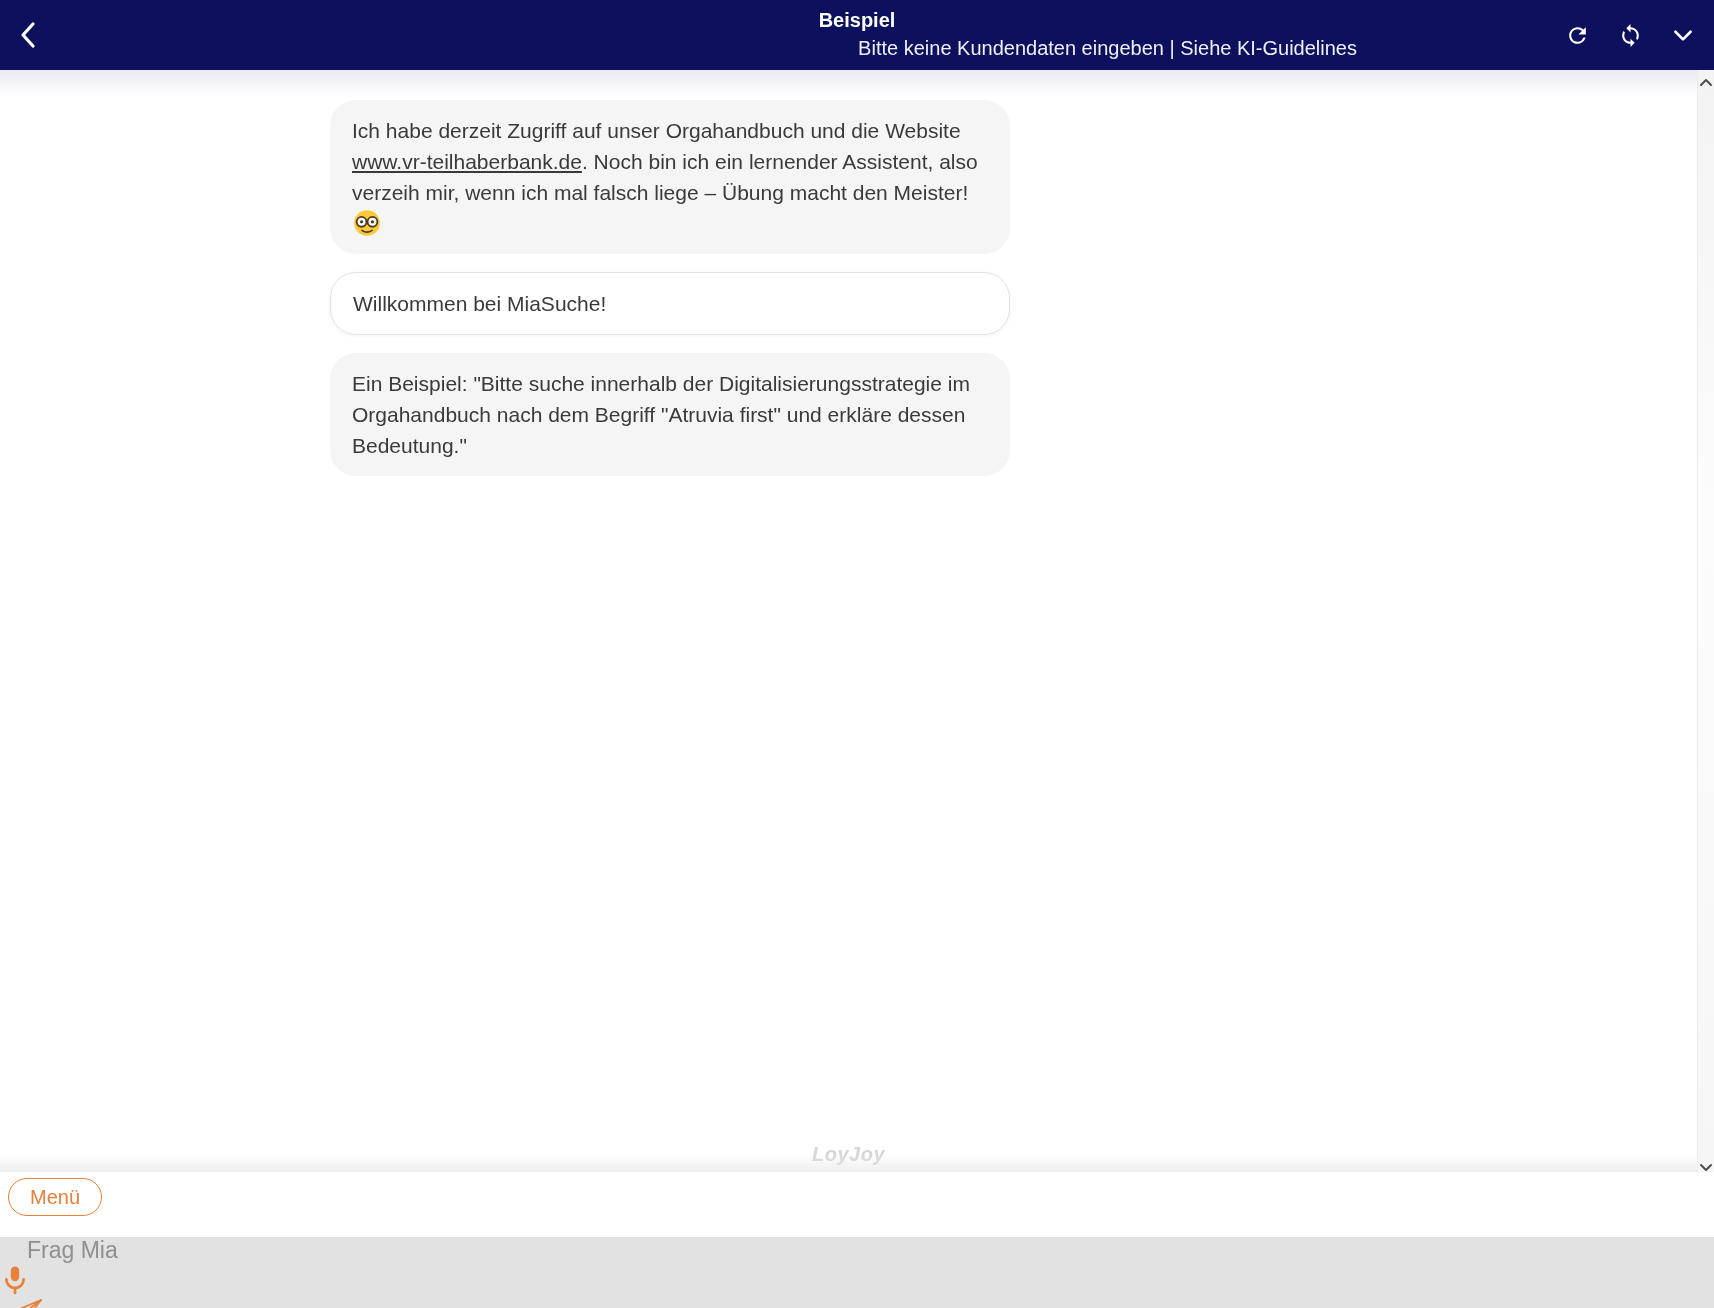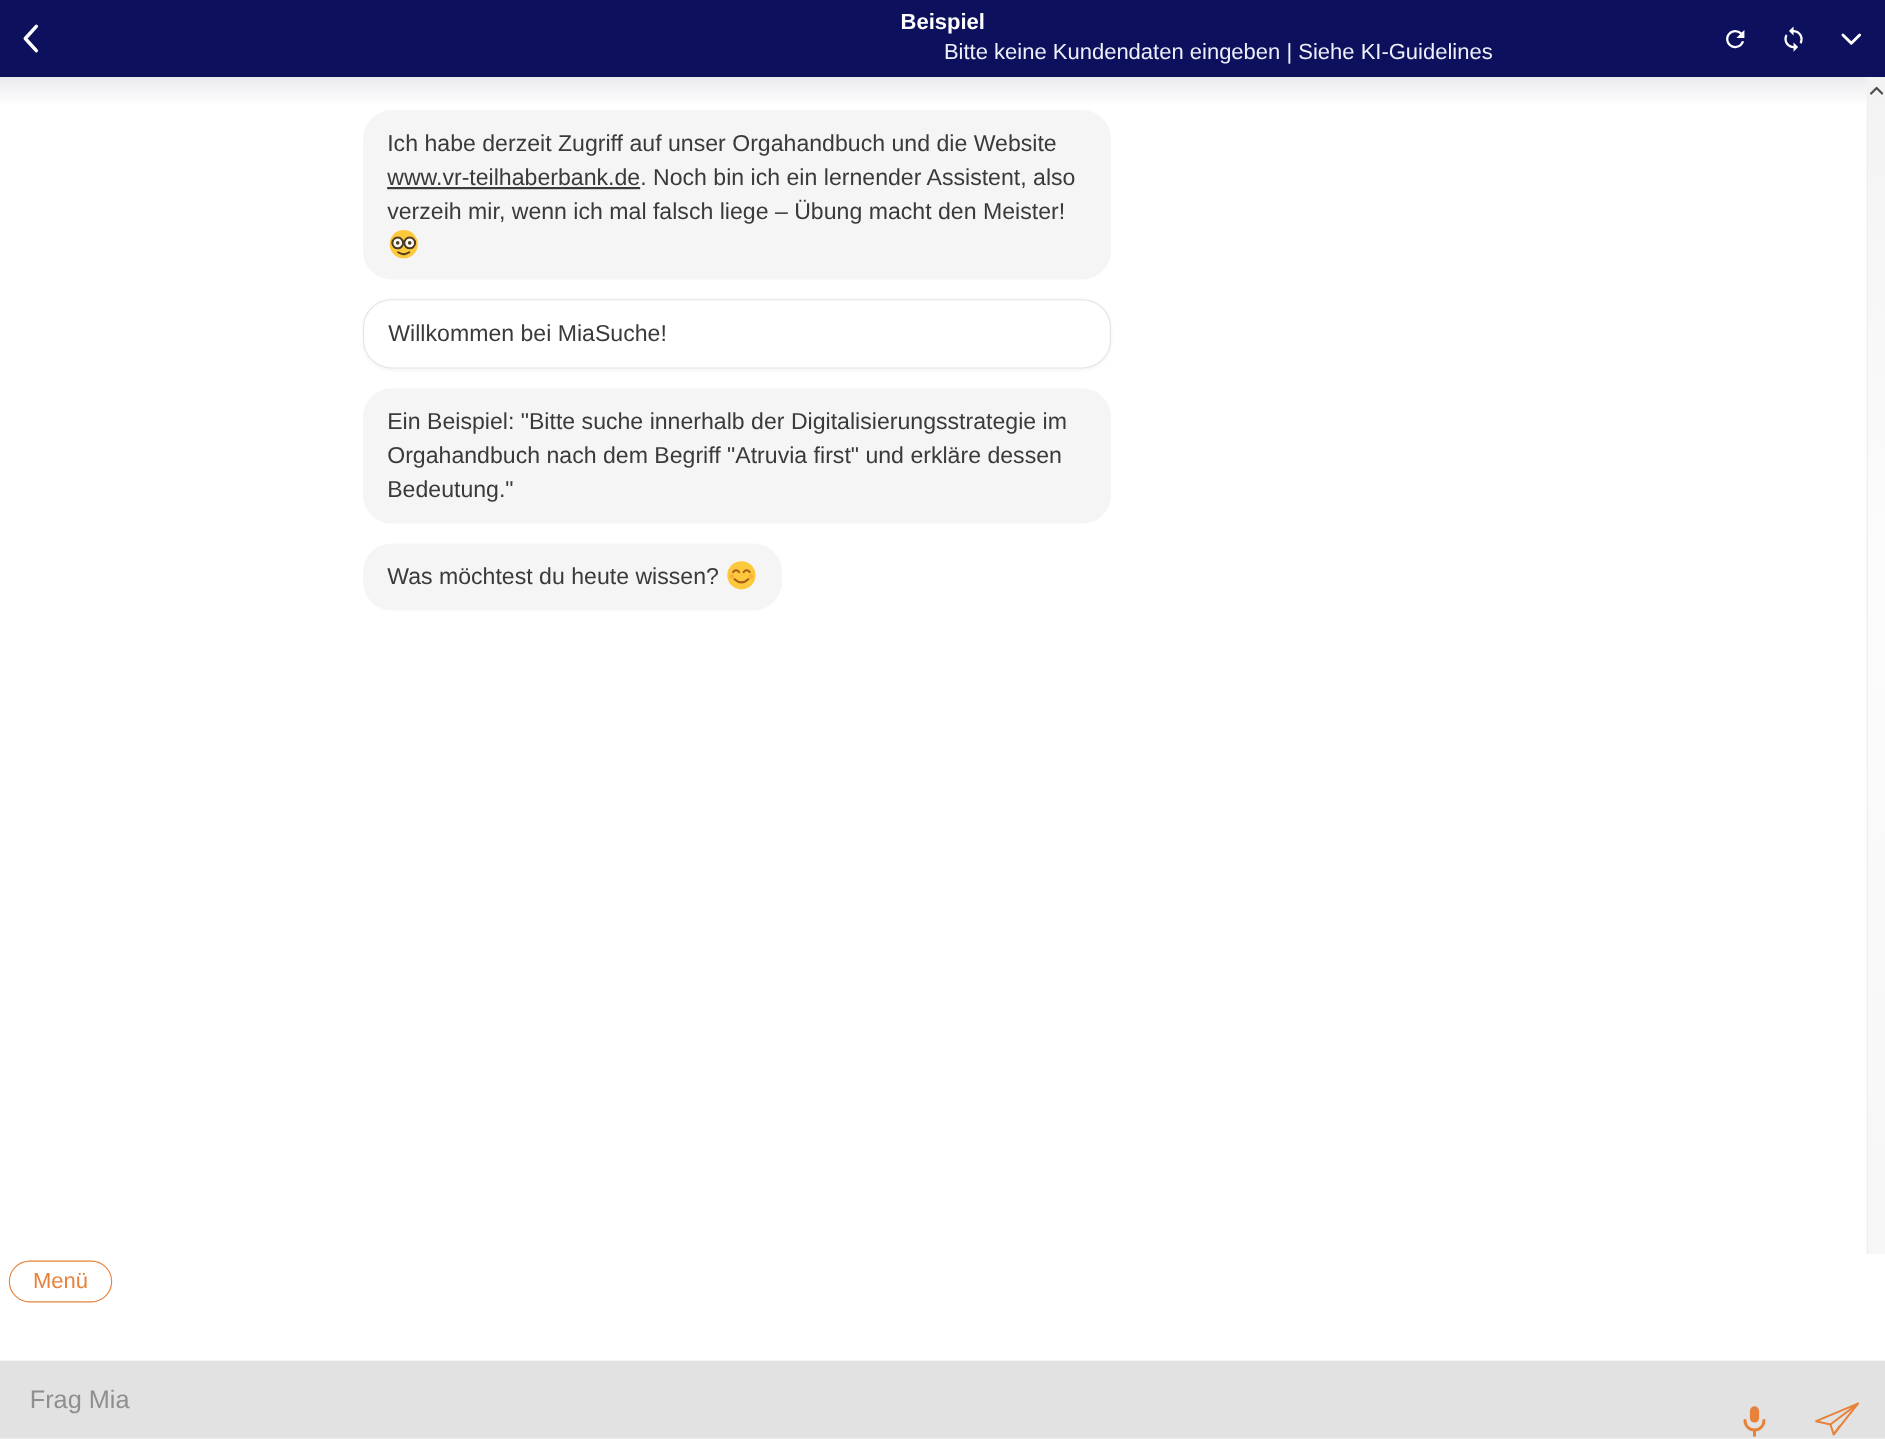--- a/index.html
+++ b/index.html
@@ -32,28 +32,28 @@
   .watermark { position:absolute; bottom:14px; left:0; right:0; text-align:center;
     color:#d6d6d6; font-size:20px; font-weight:700; font-style:italic; letter-spacing:.5px; }
 
   
   .scrollbar { position:absolute; top:70px; right:0; width:17px; height:1110px;
     background:linear-gradient(180deg,#f3f3f3,#fcfcfc 40%,#f6f6f6); border-left:1px solid #ececec; cursor:pointer; }
   .scroll-up { position:absolute; top:8px; left:50%; transform:translateX(-50%); line-height:0; }
   .scroll-down { position:absolute; bottom:8px; left:50%; transform:translateX(-50%); line-height:0; }
 
   
-  .menu-row { position:absolute; top:1140px; left:0; right:0; height:57px; background:#ffffff; }
+  .menu-row { position:absolute; top:1172px; left:0; right:0; height:57px; background:#ffffff; }
   .menu-button { position:absolute; left:8px; top:6px; height:38px; padding:0 21px;
     border:1px solid var(--accent,#e8813a); border-radius:19px; background:#fff;
     color:var(--accent,#e8813a); font-size:20px; font-family:inherit; cursor:pointer; }
 
   
   .composer { position:absolute; top:1237px; left:0; right:0; height:71px; background:#e2e2e2;
-    display:flex; align-items:flex-end; }
+    display:flex; align-items:flex-start;flex-direction:column; }
   .composer input { flex:1; height:100%; background:transparent; border:none; outline:none;
     font-size:23px; color:#3a3a3a; padding-left:27px; font-family:inherit; }
   .composer input::placeholder { color:#8f8f8f; }
   .mic-button, .send-button { background:none; border:none; cursor:pointer; line-height:0; }
   .mic-button { margin-right:38px; }
   .send-button { margin-right:22px; }
 </style>
 </head>
 <body>
 
@@ -102,28 +102,20 @@
               <circle cx="18" cy="18" r="16.5" fill="#FCC93C"></circle>
               <circle cx="11" cy="16.5" r="6.3" fill="#FFFDF5" stroke="#4E3B25" stroke-width="2.4"></circle>
               <circle cx="25" cy="16.5" r="6.3" fill="#FFFDF5" stroke="#4E3B25" stroke-width="2.4"></circle>
               <line x1="16.8" y1="15" x2="19.2" y2="15" stroke="#4E3B25" stroke-width="2.2"></line>
               <circle cx="11" cy="16.5" r="2.1" fill="#4E3B25"></circle>
               <circle cx="25" cy="16.5" r="2.1" fill="#4E3B25"></circle>
               <path d="M11.5 27.5q6.5 4.5 13 0" stroke="#4E3B25" stroke-width="2.2" fill="none" stroke-linecap="round"></path>
             </svg></span></div>
         <div class="bubble outlined">Willkommen bei MiaSuche!</div>
         <div class="bubble filled">Ein Beispiel: "Bitte suche innerhalb der Digitalisierungsstrategie im Orgahandbuch nach dem Begriff "Atruvia first" und erkläre dessen Bedeutung."</div>
-        <div class="bubble filled">Was möchtest du heute wissen? <span class="emoji"><svg width="28" height="28" viewBox="0 0 36 36">
-              <circle cx="18" cy="18" r="16.5" fill="#FCC93C"></circle>
-              <path d="M8.2 14.2q3.6-4.2 7.2 0" stroke="#A65C1B" stroke-width="2.4" fill="none" stroke-linecap="round"></path>
-              <path d="M20.6 14.2q3.6-4.2 7.2 0" stroke="#A65C1B" stroke-width="2.4" fill="none" stroke-linecap="round"></path>
-              <path d="M10 22.5q8 7.5 16 0" stroke="#A65C1B" stroke-width="2.4" fill="none" stroke-linecap="round"></path>
-              <circle cx="6.8" cy="19.5" r="2.6" fill="#F8A13D" opacity=".65"></circle>
-              <circle cx="29.2" cy="19.5" r="2.6" fill="#F8A13D" opacity=".65"></circle>
-            </svg></span></div>
       </div>
     <div class="watermark">LoyJoy</div>
   </main>
 
   <div class="scrollbar">
     <span class="scroll-up">
       <span>
         <svg width="13" height="9" viewBox="0 0 13 9" fill="none" stroke="#4d4d4d" stroke-width="2" stroke-linecap="round" stroke-linejoin="round">
             <polyline points="1.5,7 6.5,2 11.5,7"></polyline>
           </svg>

